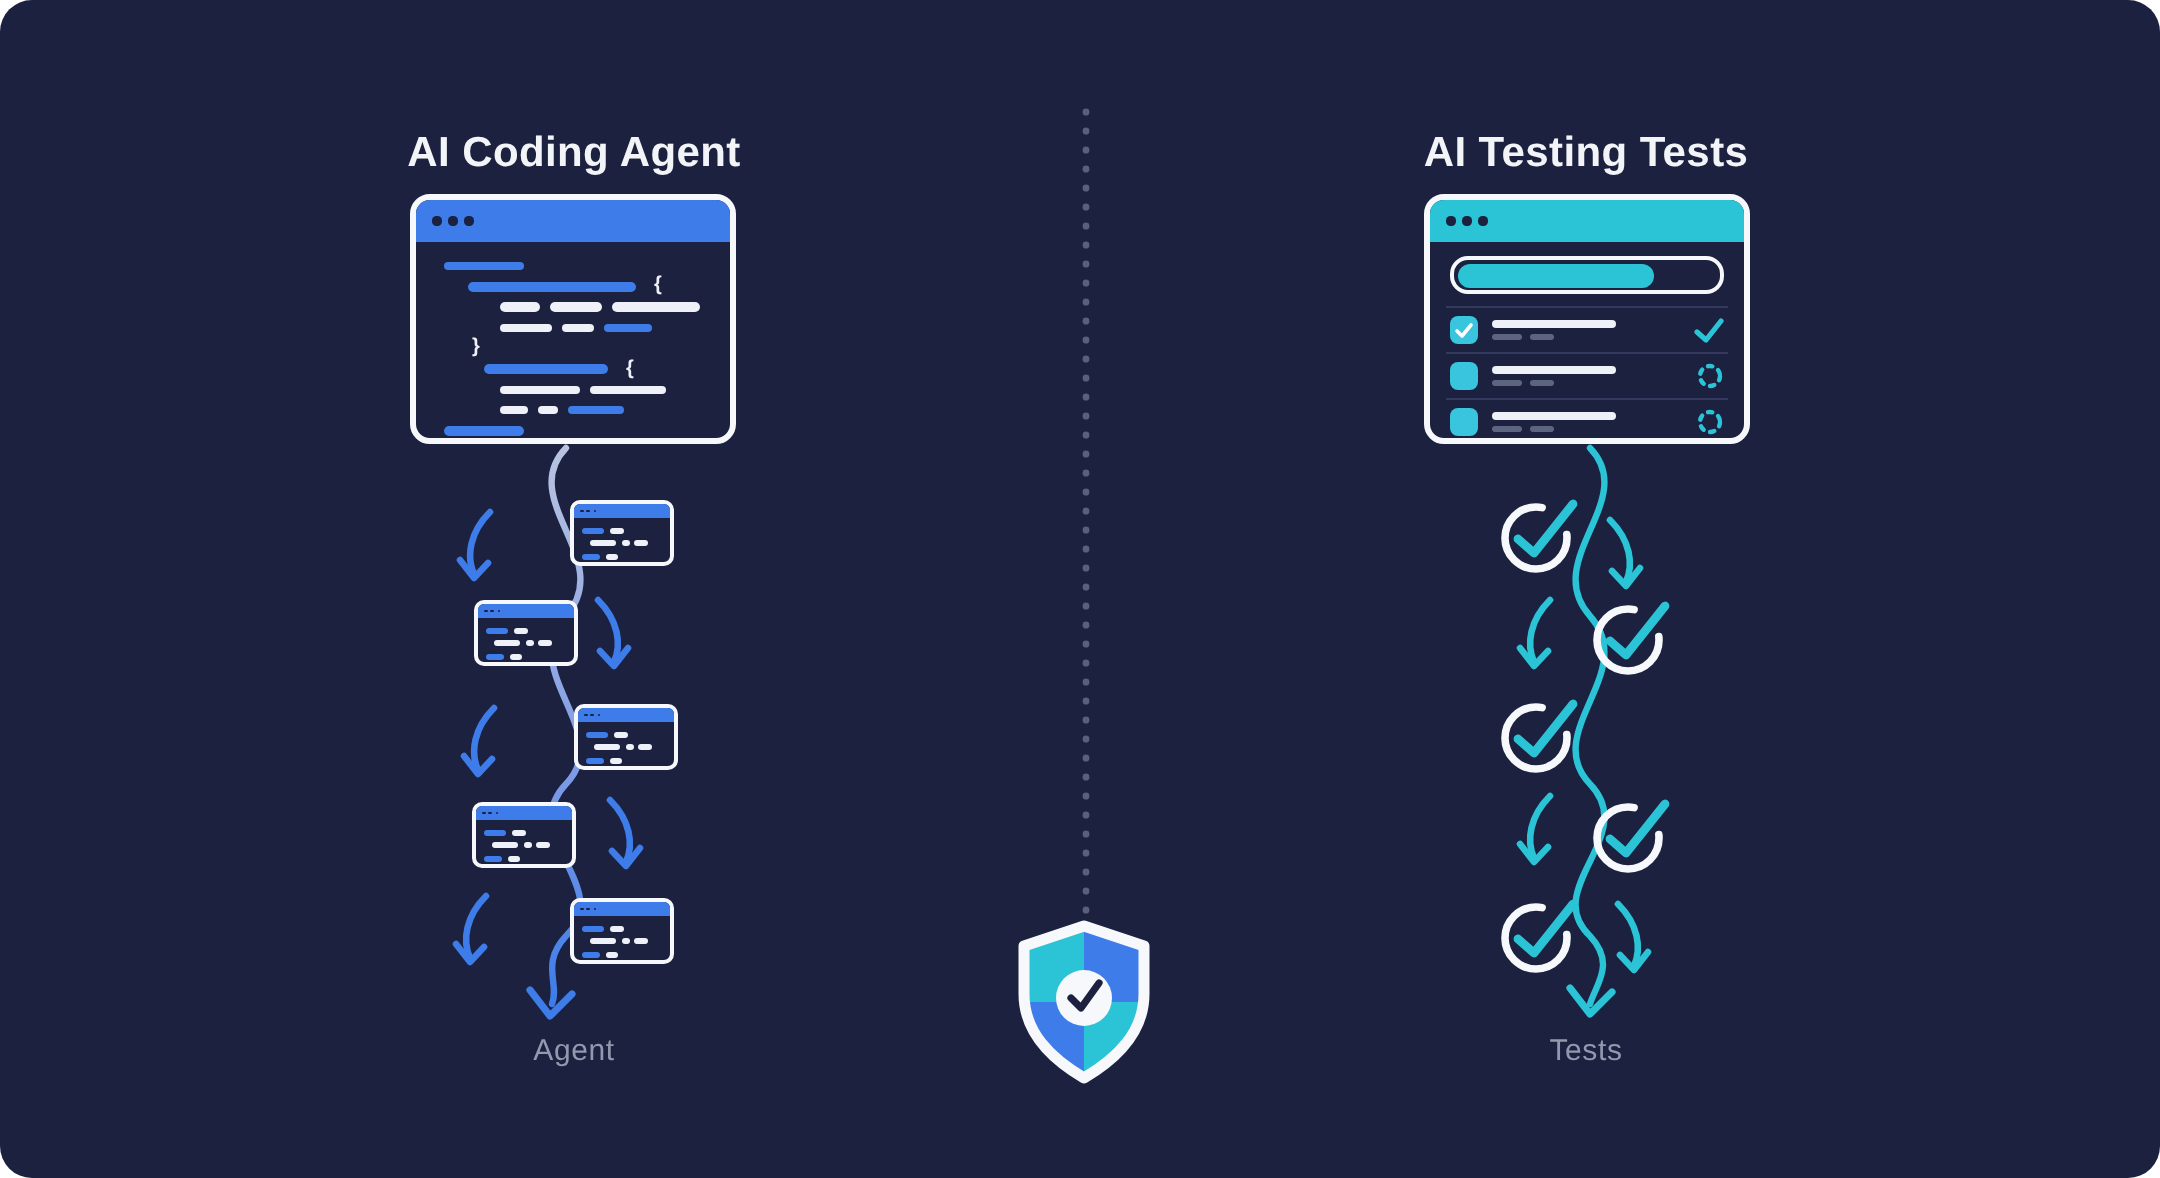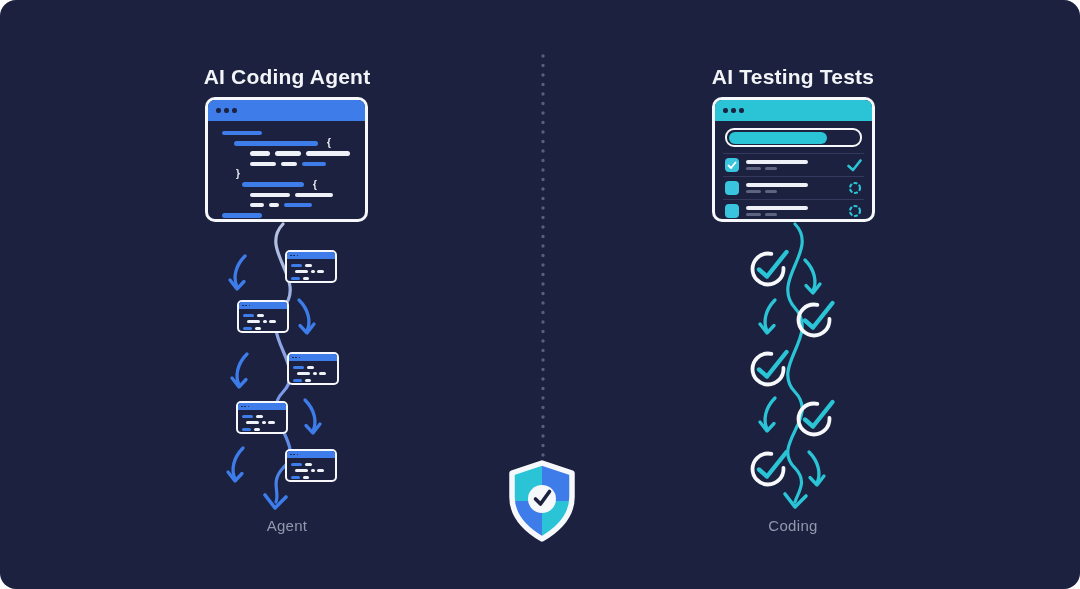--- a/index.html
+++ b/index.html
@@ -243,21 +243,21 @@
   <svg width="0" height="0" style="position:absolute">
     <defs>
       <g id="sym-check-circle">
         <circle cx="20" cy="24" r="15.5" fill="none" stroke="#f6f8fb" stroke-width="3.8" stroke-dasharray="76 19.5 3 0" stroke-linecap="round"></circle>
         <path d="M11,24.5 L19,31.5 L38.5,7" fill="none" stroke-width="4.4" stroke-linecap="round" stroke-linejoin="round" class="stroke-teal" stroke="#2bc4d6"></path>
       </g>
     </defs>
   </svg>
 
   <div class="output-label left">Agent</div>
-  <div class="output-label right">Coding</div>
+  <div class="output-label right">Tests</div>
 
 <div class="mini-window" style="left: 285px; top: 250px;">
       <div class="mini-titlebar">
         <i></i>
         <i></i>
         <i></i>
       </div>
       <div class="mini-body">
         <div class="mini-row">
           <span class="bar blue" style="width: 11px;"></span>

